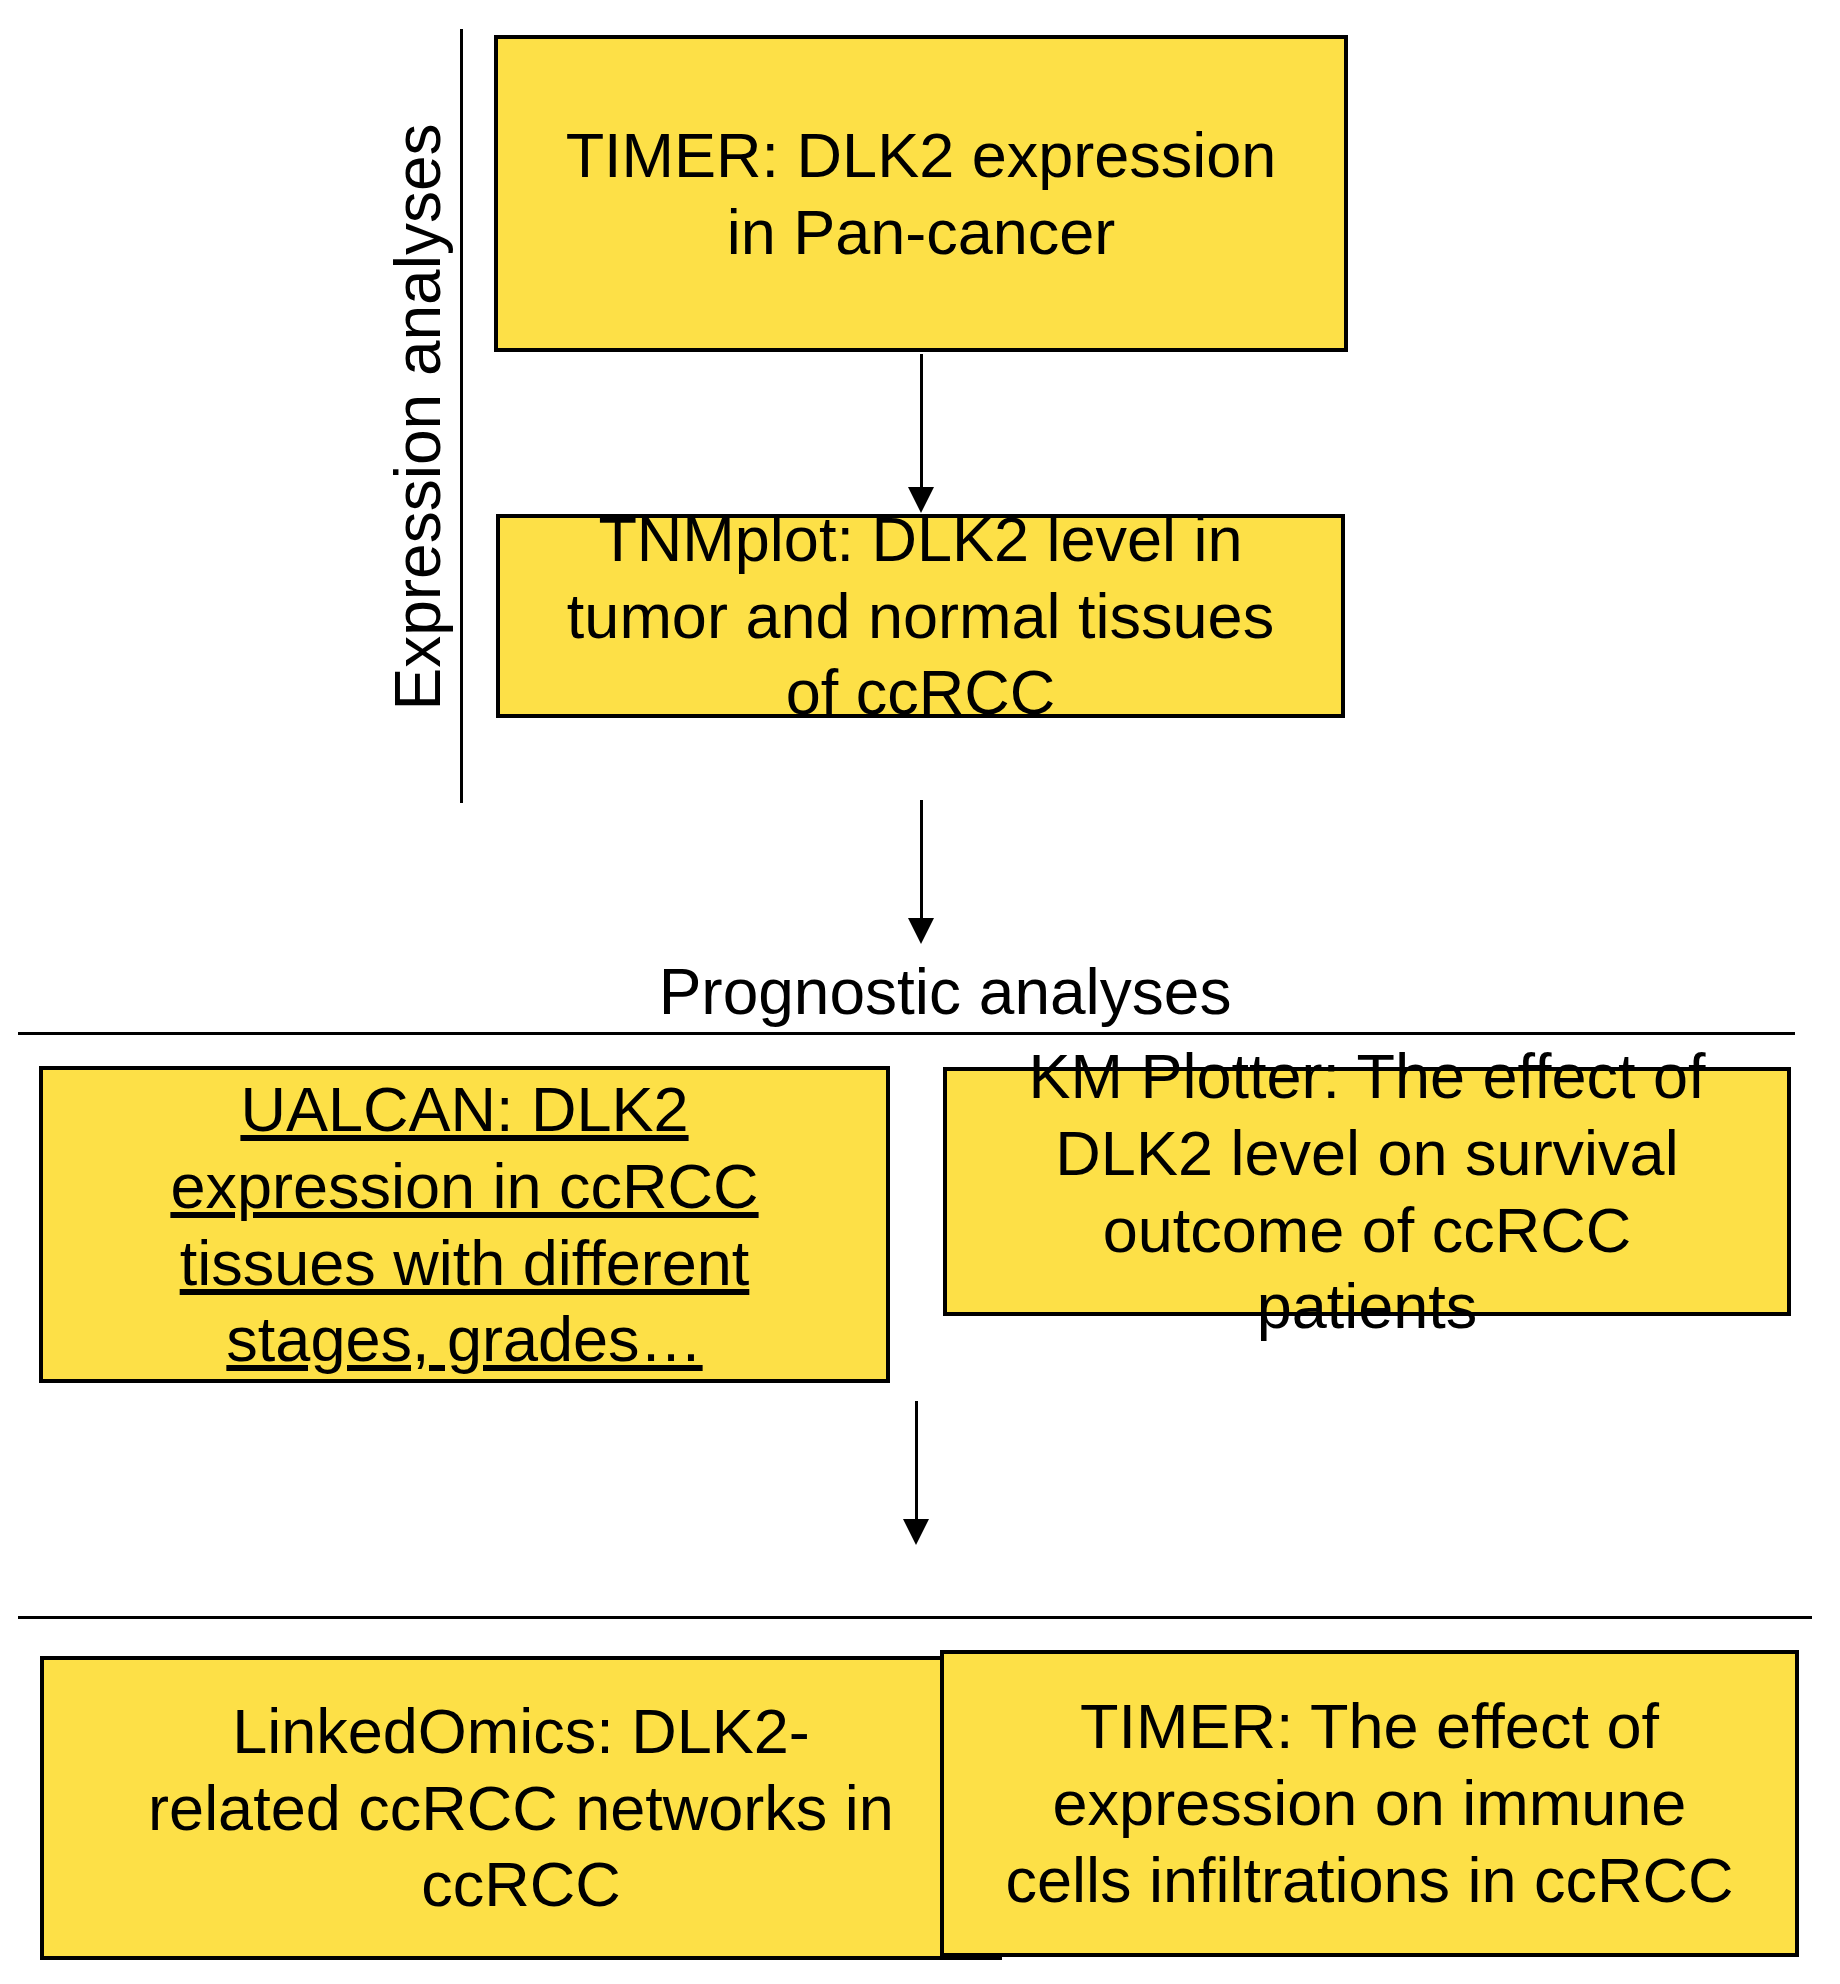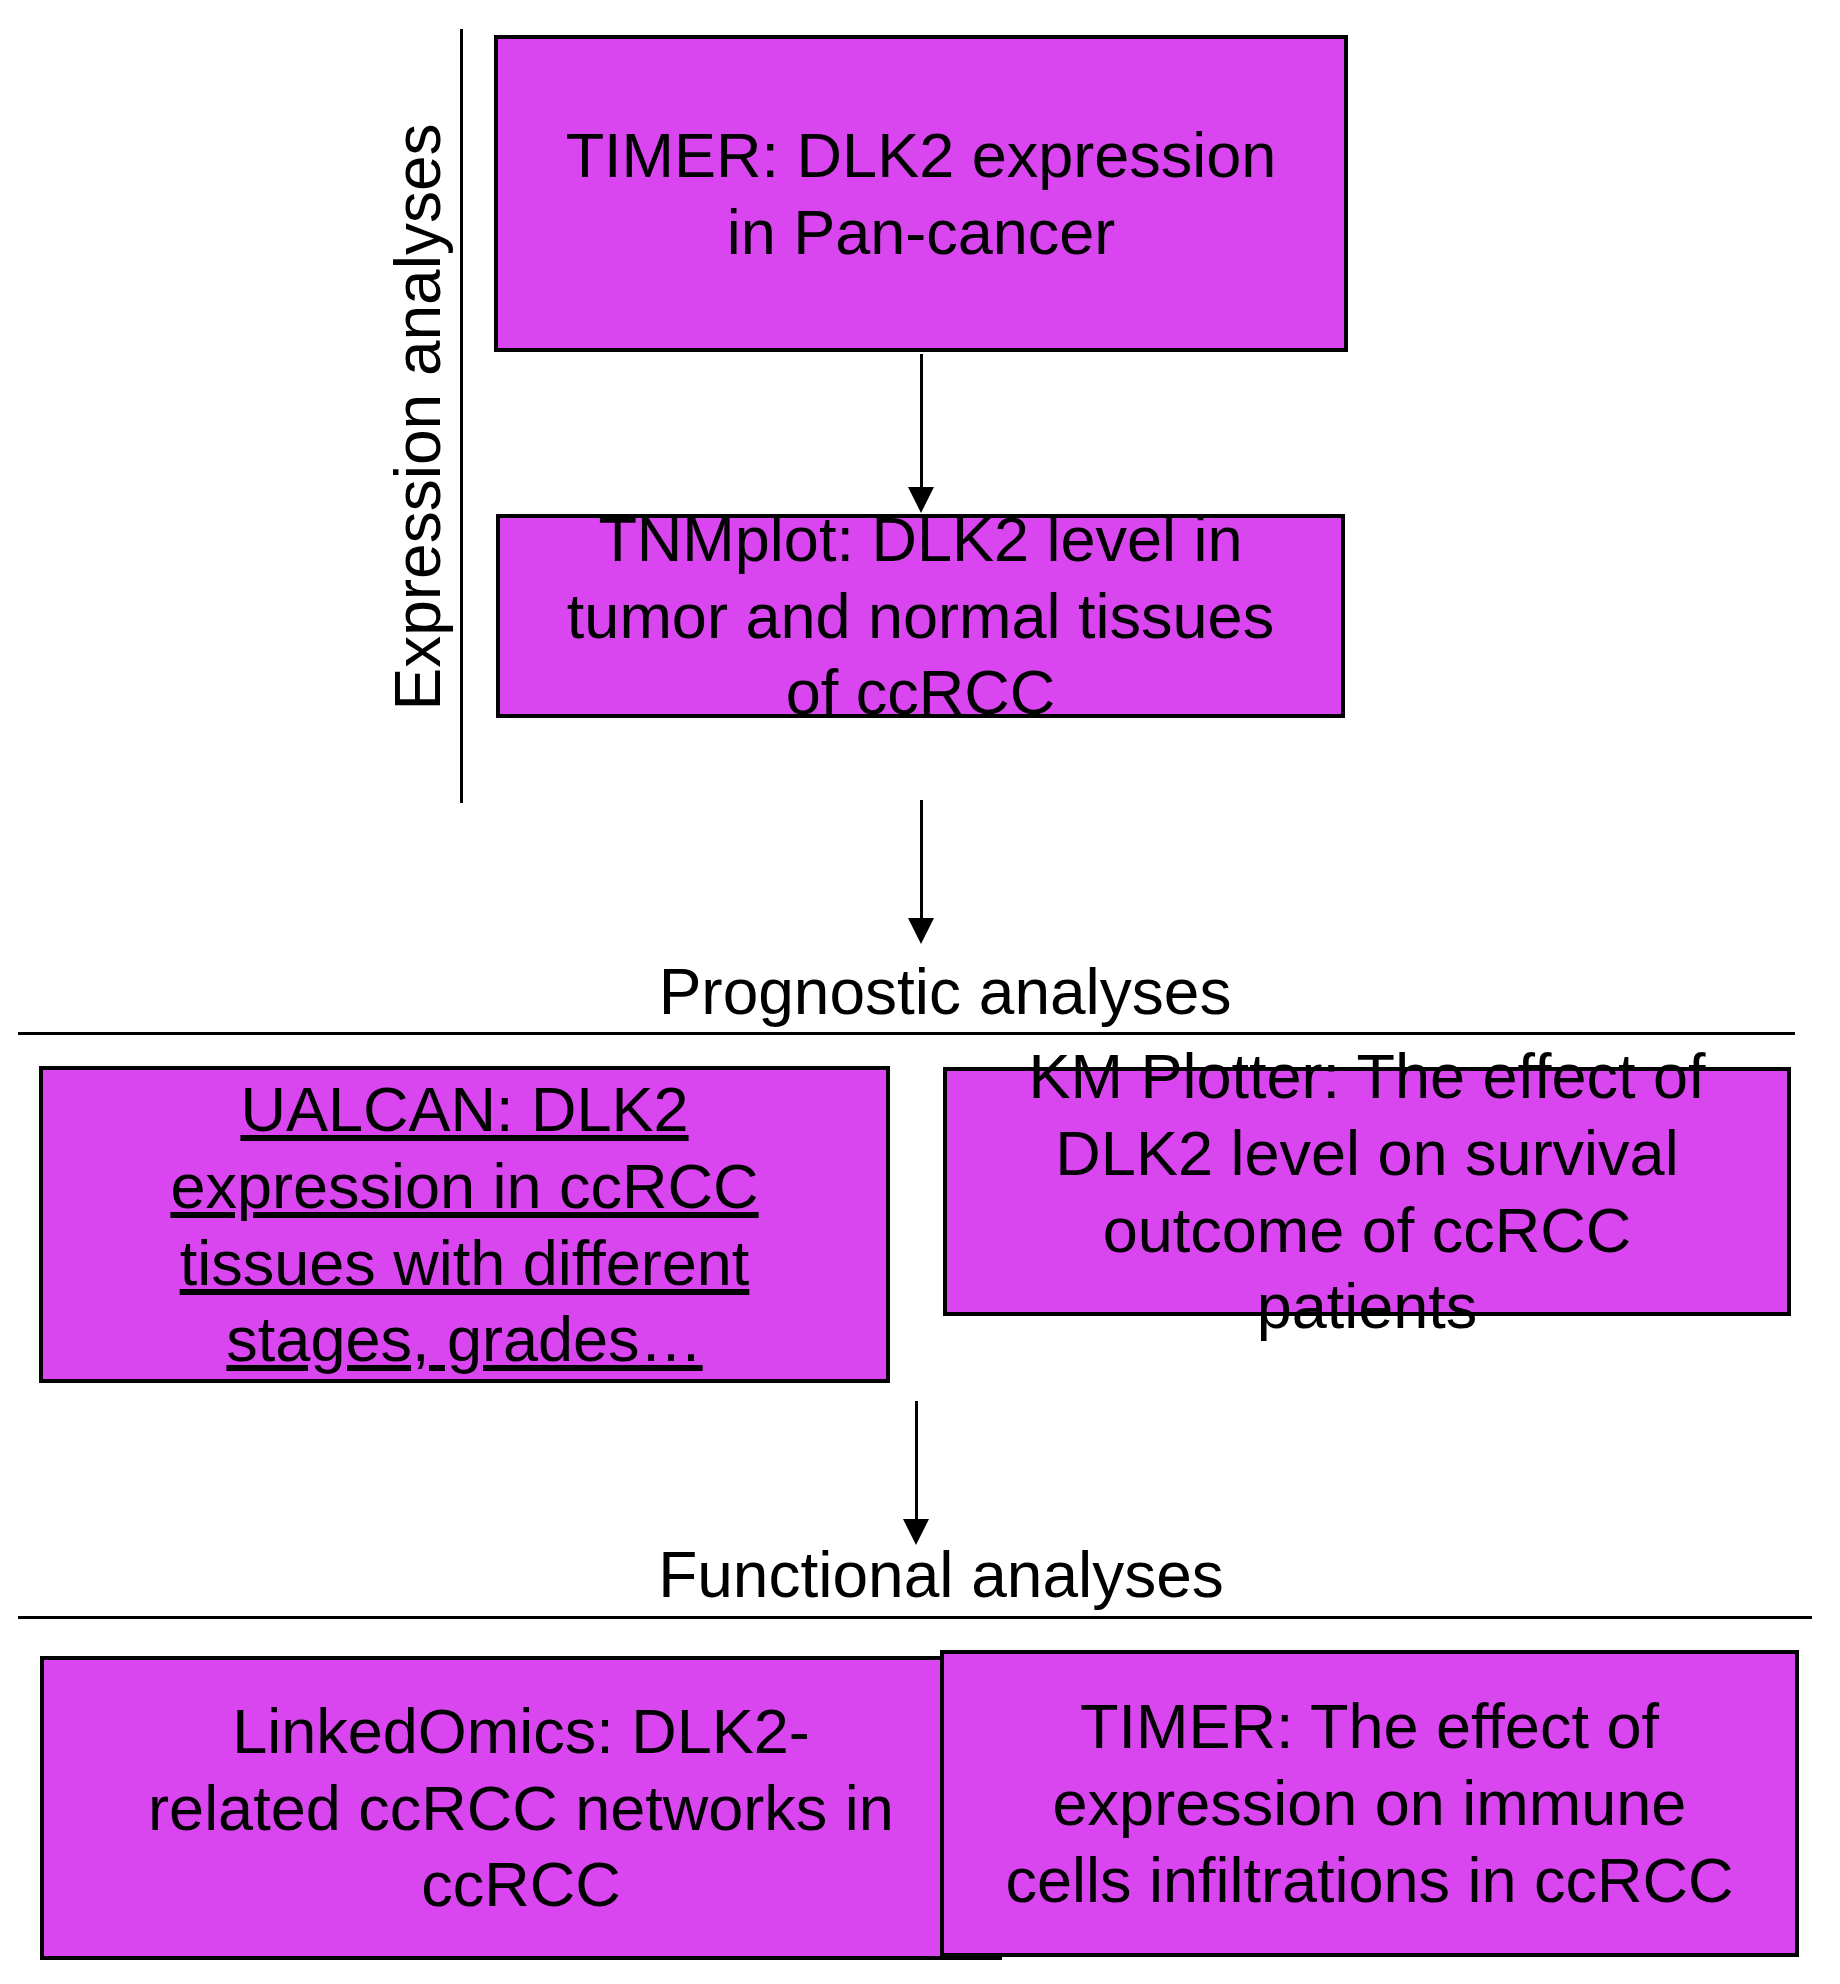--- a/index.html
+++ b/index.html
@@ -8,21 +8,21 @@
     width: 1840px;
     height: 1985px;
     background: #ffffff;
     font-family: "Liberation Sans", "DejaVu Sans", sans-serif;
     color: #000000;
     overflow: hidden;
   }
   .flow-box {
     position: absolute;
     border: 4.5px solid #000000;
-    background: #d946ef;
+    background: #fde047;
     display: flex;
     flex-direction: column;
     align-items: center;
     justify-content: center;
     text-align: center;
     font-size: 63px;
     line-height: 1.22;
     box-sizing: border-box;
   }
   .flow-box .line { white-space: nowrap; }
@@ -109,21 +109,20 @@
   <div class="flow-box" style="left:943px; top:1067px; width:848px; height:249px;">
     <div class="line">KM Plotter: The effect of</div>
     <div class="line">DLK2 level on survival</div>
     <div class="line">outcome of ccRCC</div>
     <div class="line">patients</div>
   </div>
 
   <div class="arrow-stem" style="left:915px; top:1401px; height:121px;"></div>
   <div class="arrow-head" style="left:903px; top:1519px;"></div>
 
-  <div class="section-heading" style="left:941px; top:1538px;">Functional analyses</div>
   <div class="rule" style="left:18px; top:1616px; width:1794px;"></div>
 
   <div class="flow-box" style="left:40px; top:1656px; width:962px; height:304px;">
     <div class="line">LinkedOmics: DLK2-</div>
     <div class="line">related ccRCC networks in</div>
     <div class="line">ccRCC</div>
   </div>
 
   <div class="flow-box" style="left:940px; top:1650px; width:859px; height:307px;">
     <div class="line">TIMER: The effect of</div>

